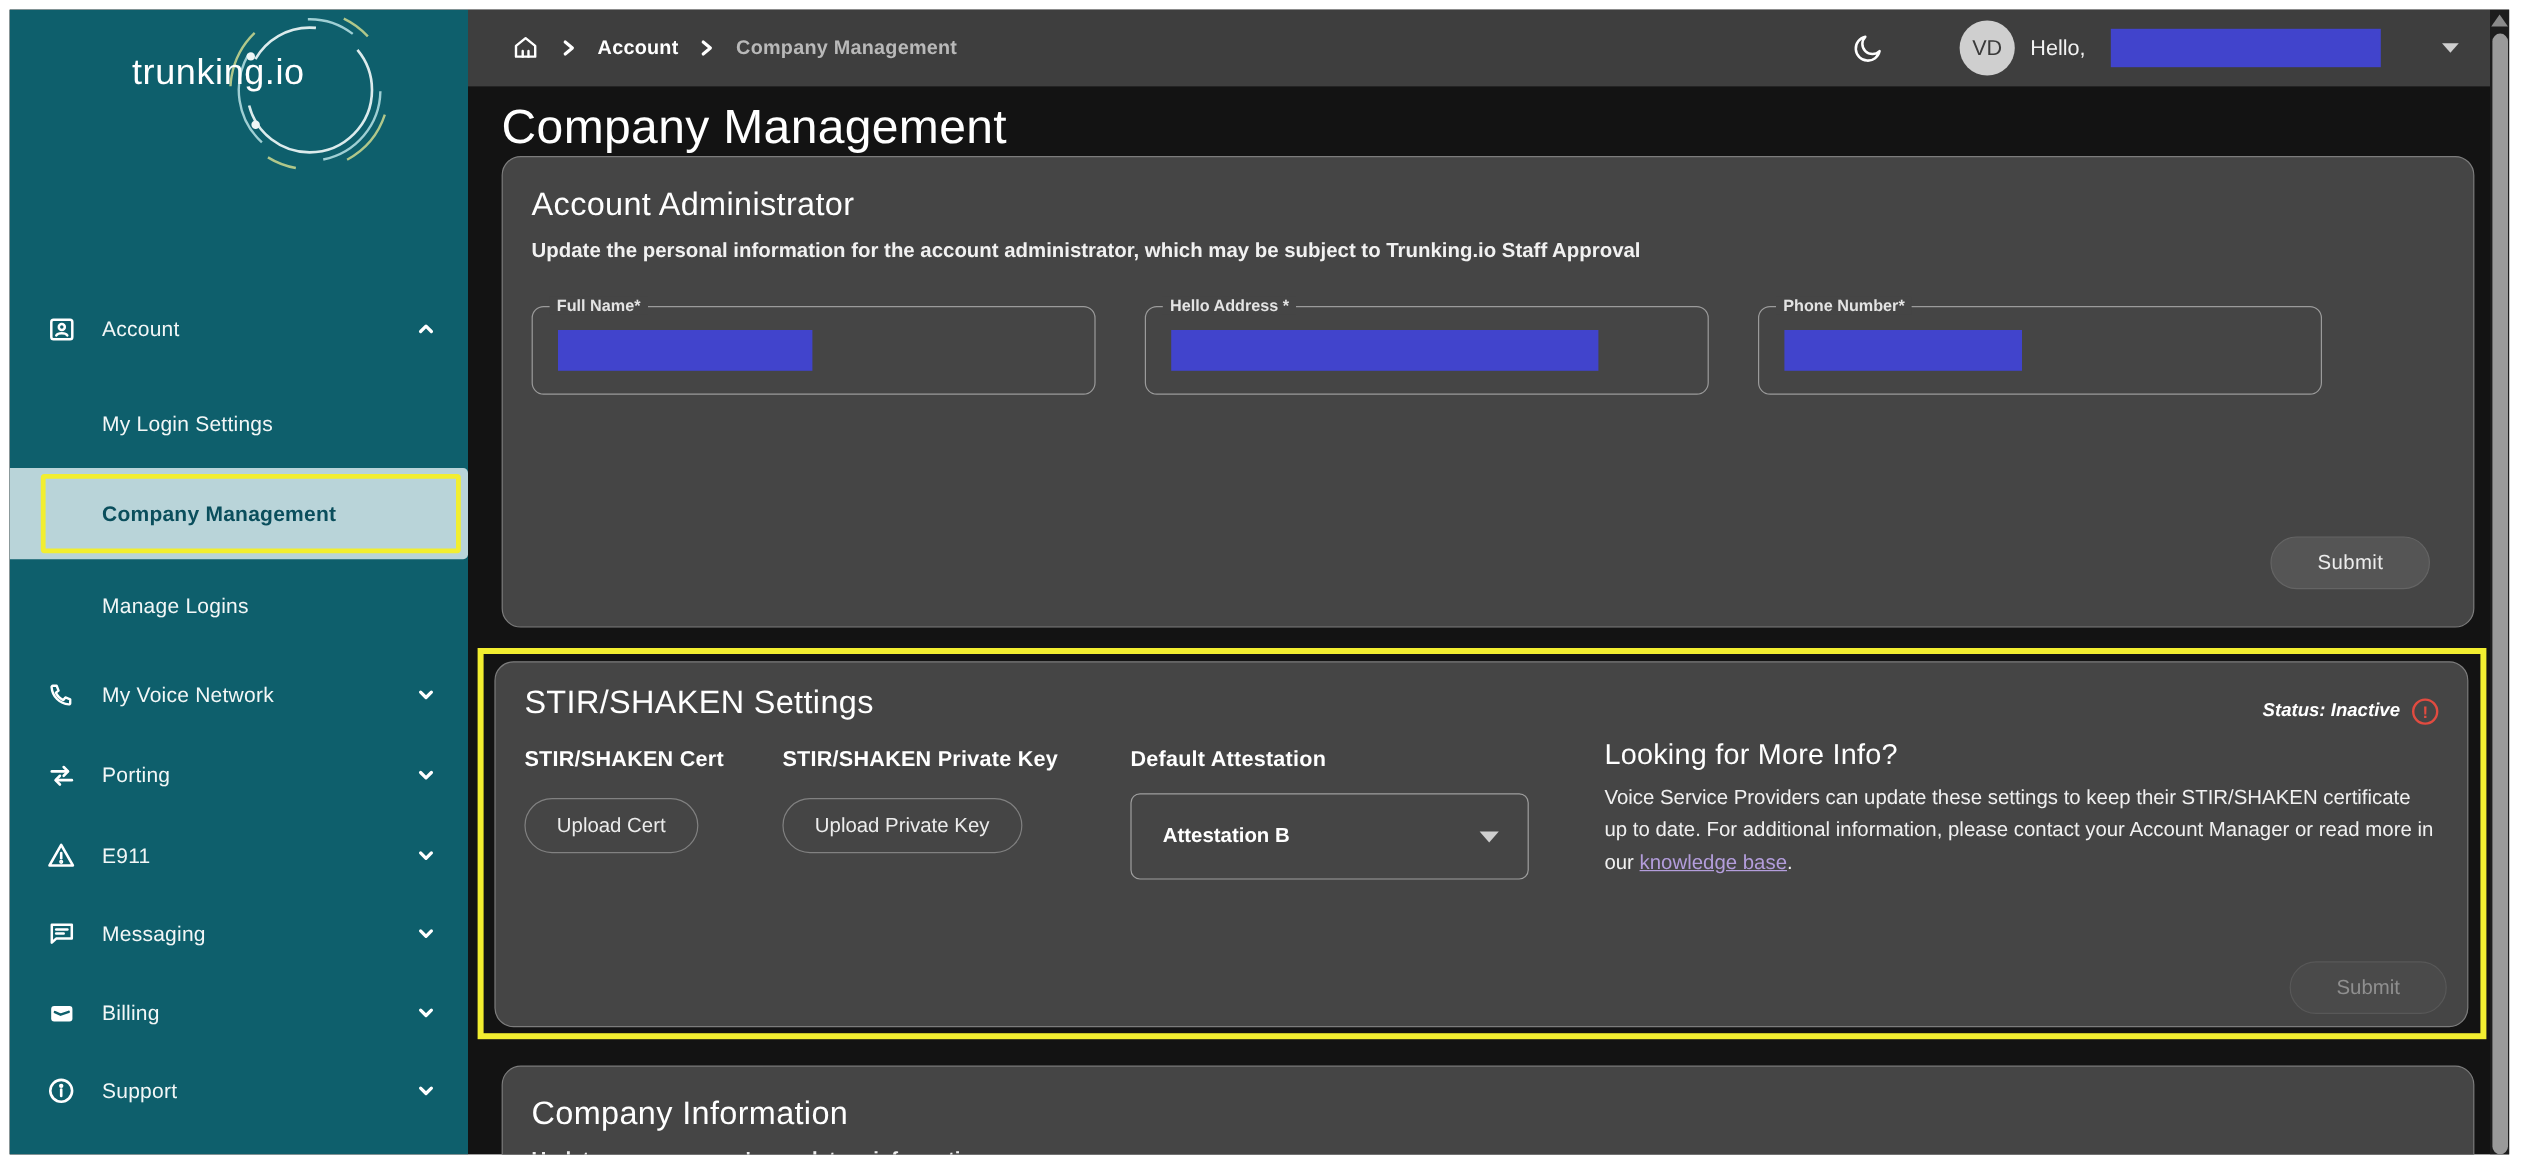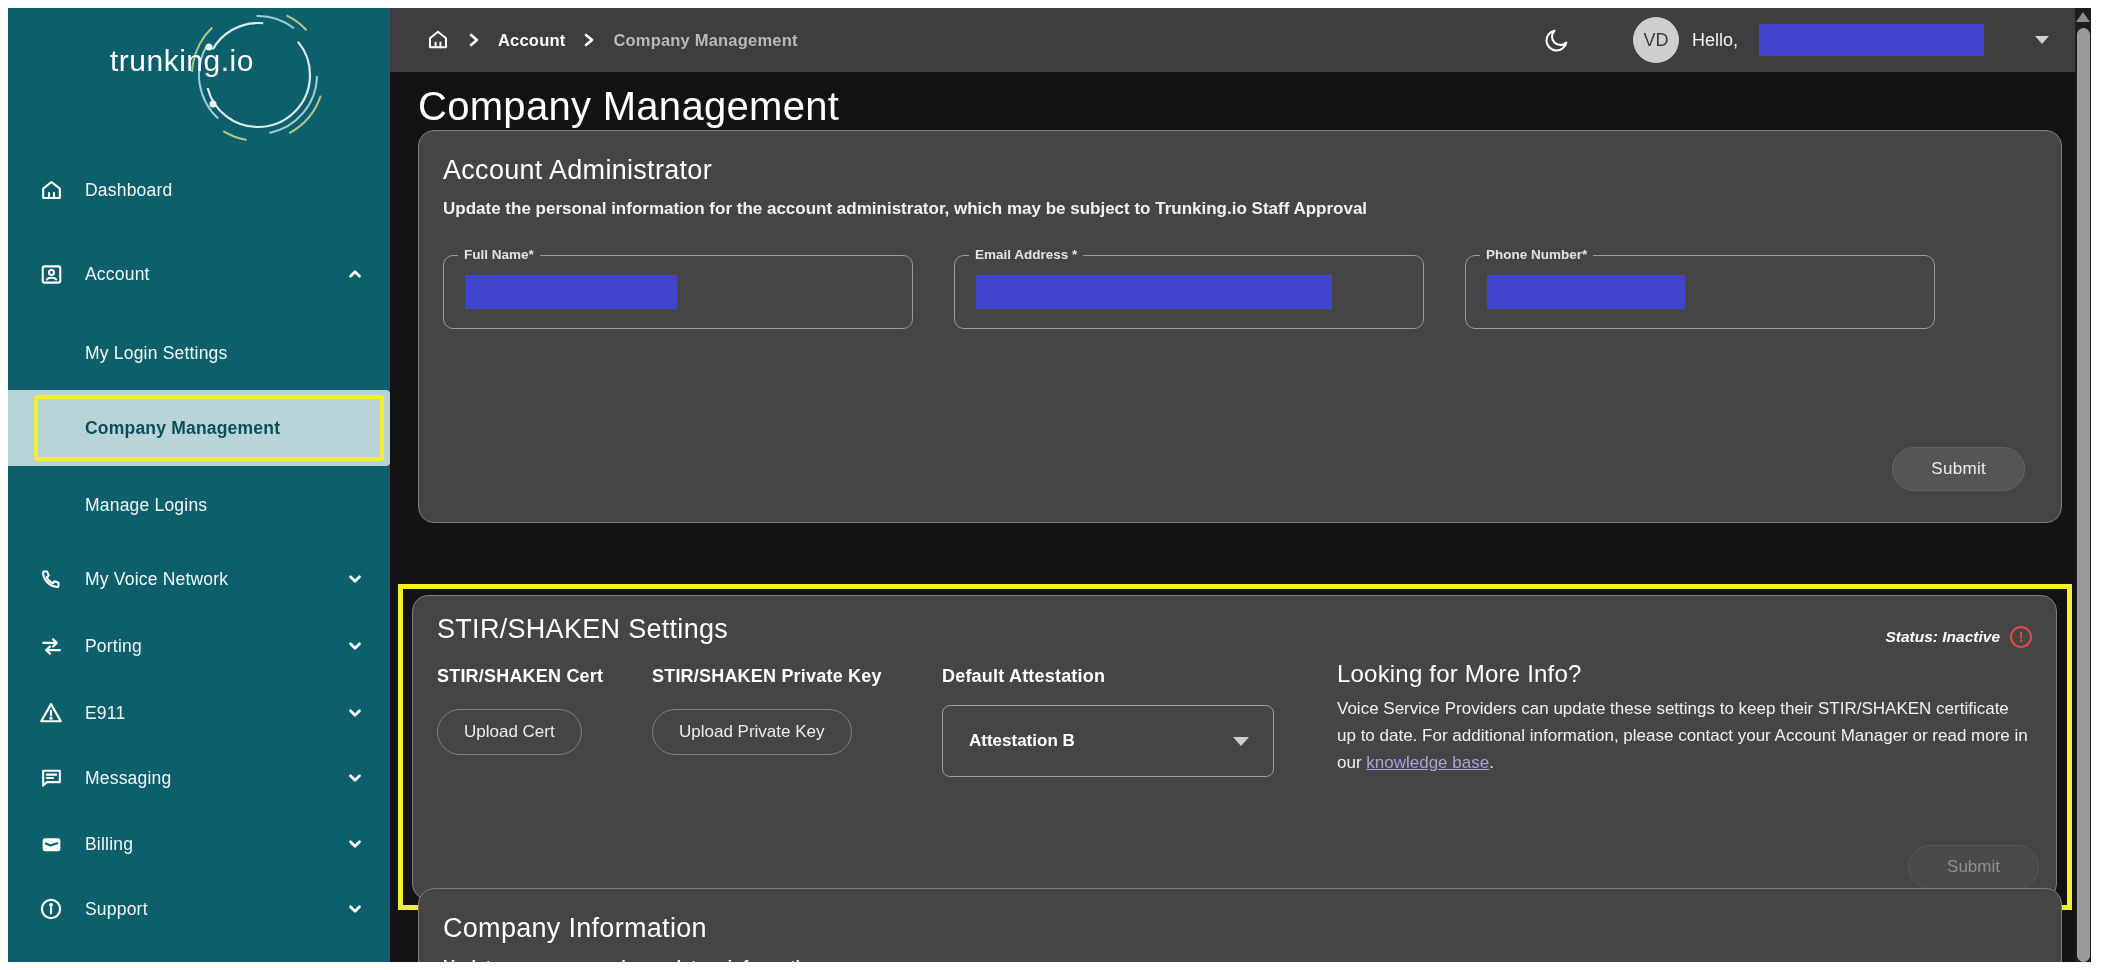--- a/index.html
+++ b/index.html
@@ -46,21 +46,21 @@
   .card-h2 { color:#ffffff; font-size:27px; font-weight:500; letter-spacing:0.3px; margin-top:6px; }
   .card-sub { color:#f1f1f1; font-size:17px; font-weight:600; margin-top:13px; }
   .fields-row { display:flex; gap:41px; margin-top:36px; }
   .field { flex:1 1 auto; max-width:470px; height:74px; border:1px solid #9b9b9b; border-radius:10px; position:relative; cursor:text; }
   .field-label { position:absolute; top:-9px; left:14px; background:#454545; padding:0 6px; color:#e3e3e3; font-size:13.5px; font-weight:600; }
   .redact-val { position:absolute; left:21px; top:19px; height:34px; background:#4144cc; }
   .rw1 { width:212px; } .rw2 { width:356px; } .rw3 { width:198px; }
   .submit-btn { position:absolute; right:36px; bottom:31px; background:#555555; border:1px solid #646464; color:#ececec; font-size:17px; font-weight:500; letter-spacing:0.3px; border-radius:22px; padding:11px 38px; cursor:pointer; font-family:inherit; }
 
   
-  .hl-wrap { position:absolute; left:8px; right:3px; top:532px; height:326px; border:5px solid #f2ee30;margin-top:44px; }
+  .hl-wrap { position:absolute; left:8px; right:3px; top:532px; height:326px; border:5px solid #f2ee30; }
   .card-stir { position:absolute; left:9px; right:10px; top:6px; bottom:5px; padding:16px 24px; }
   .stir-head { display:flex; justify-content:space-between; align-items:flex-start; }
   .status-wrap { display:flex; align-items:center; margin-top:14px;text-align:center; }
   .status-text { color:#ffffff; font-size:15.5px; font-style:italic; font-weight:600; }
   .status-ico { width:22px; height:22px; border:2px solid #e14b40; border-radius:50%; color:#e14b40; font-size:14px; font-weight:700; display:flex; align-items:center; justify-content:center; margin-left:10px; font-style:normal; }
   .stir-body { display:flex; margin-top:18px; }
   .stir-col1 { width:215px; } .stir-col2 { width:290px; } .stir-col3 { width:320px; }
   .col-h { color:#ffffff; font-size:18px; font-weight:700; letter-spacing:0.2px; }
   .pill-btn { margin-top:22px; background:transparent; border:1px solid #818181; border-radius:24px; color:#ececec; font-size:17px; font-weight:500; padding:12px 26px; cursor:pointer; font-family:inherit; }
   .select-box { margin-top:18px; width:332px; height:72px; border:1px solid #9e9e9e; border-radius:8px; position:relative; cursor:pointer; display:flex; align-items:center; }
@@ -92,29 +92,20 @@
       <span class="logo-text">trunking.io</span>
       <svg class="logo-arcs" width="150" height="150" viewBox="0 0 150 150">
         <circle cx="75" cy="75" r="52" fill="none" stroke="#dcebec" stroke-width="2.2" stroke-dasharray="150 40 60 40"></circle>
         <circle cx="75" cy="75" r="59" fill="none" stroke="#9fcfd4" stroke-width="2" stroke-dasharray="40 55 80 60" transform="rotate(40 75 75)"></circle>
         <circle cx="75" cy="75" r="66" fill="none" stroke="#cdd98f" stroke-width="2" stroke-dasharray="25 70 50 80" transform="rotate(100 75 75)" opacity="0.85"></circle>
         <circle cx="26" cy="47" r="3.5" fill="#eef6f6"></circle>
         <circle cx="30" cy="104" r="3.5" fill="#eef6f6"></circle>
       </svg>
     </div>
 
-    <div class="nav-item" style="top:158px">
-      <span class="nav-ico">
-        <svg width="25" height="25" viewBox="0 0 24 24" fill="none" stroke="#fff" stroke-width="2" stroke-linejoin="round" stroke-linecap="round">
-            <path d="M4 10.2 12 3.8 20 10.2 V19.2 H4 Z"></path>
-            <path d="M9.6 19.2 V14.4 M14.4 19.2 V14.4"></path>
-          </svg>
-      </span>
-      <span class="nav-label">Dashboard</span>
-    </div>
 
     <div class="nav-item" style="top:242px">
       <span class="nav-ico">
         <svg width="25" height="25" viewBox="0 0 24 24" fill="none" stroke="#fff" stroke-width="2" stroke-linejoin="round" stroke-linecap="round">
             <rect x="3.6" y="4.2" width="16.8" height="15.6" rx="1.8"></rect>
             <circle cx="12" cy="10" r="2.4"></circle>
             <path d="M7.6 16.8 C9 14.6 15 14.6 16.4 16.8"></path>
           </svg>
       </span>
       <span class="nav-label">Account</span>
@@ -272,21 +263,21 @@
 
     <section class="card card-admin">
       <h2 class="card-h2">Account Administrator</h2>
       <p class="card-sub">Update the personal information for the account administrator, which may be subject to Trunking.io Staff Approval</p>
       <div class="fields-row">
         <div class="field">
           <span class="field-label">Full Name*</span>
           <span class="redact-val rw1"></span>
         </div>
         <div class="field">
-          <span class="field-label">Email Address *</span>
+          <span class="field-label">Hello Address *</span>
           <span class="redact-val rw2"></span>
         </div>
         <div class="field">
           <span class="field-label">Phone Number*</span>
           <span class="redact-val rw3"></span>
         </div>
       </div>
       <button class="submit-btn">Submit</button>
     </section>
 

